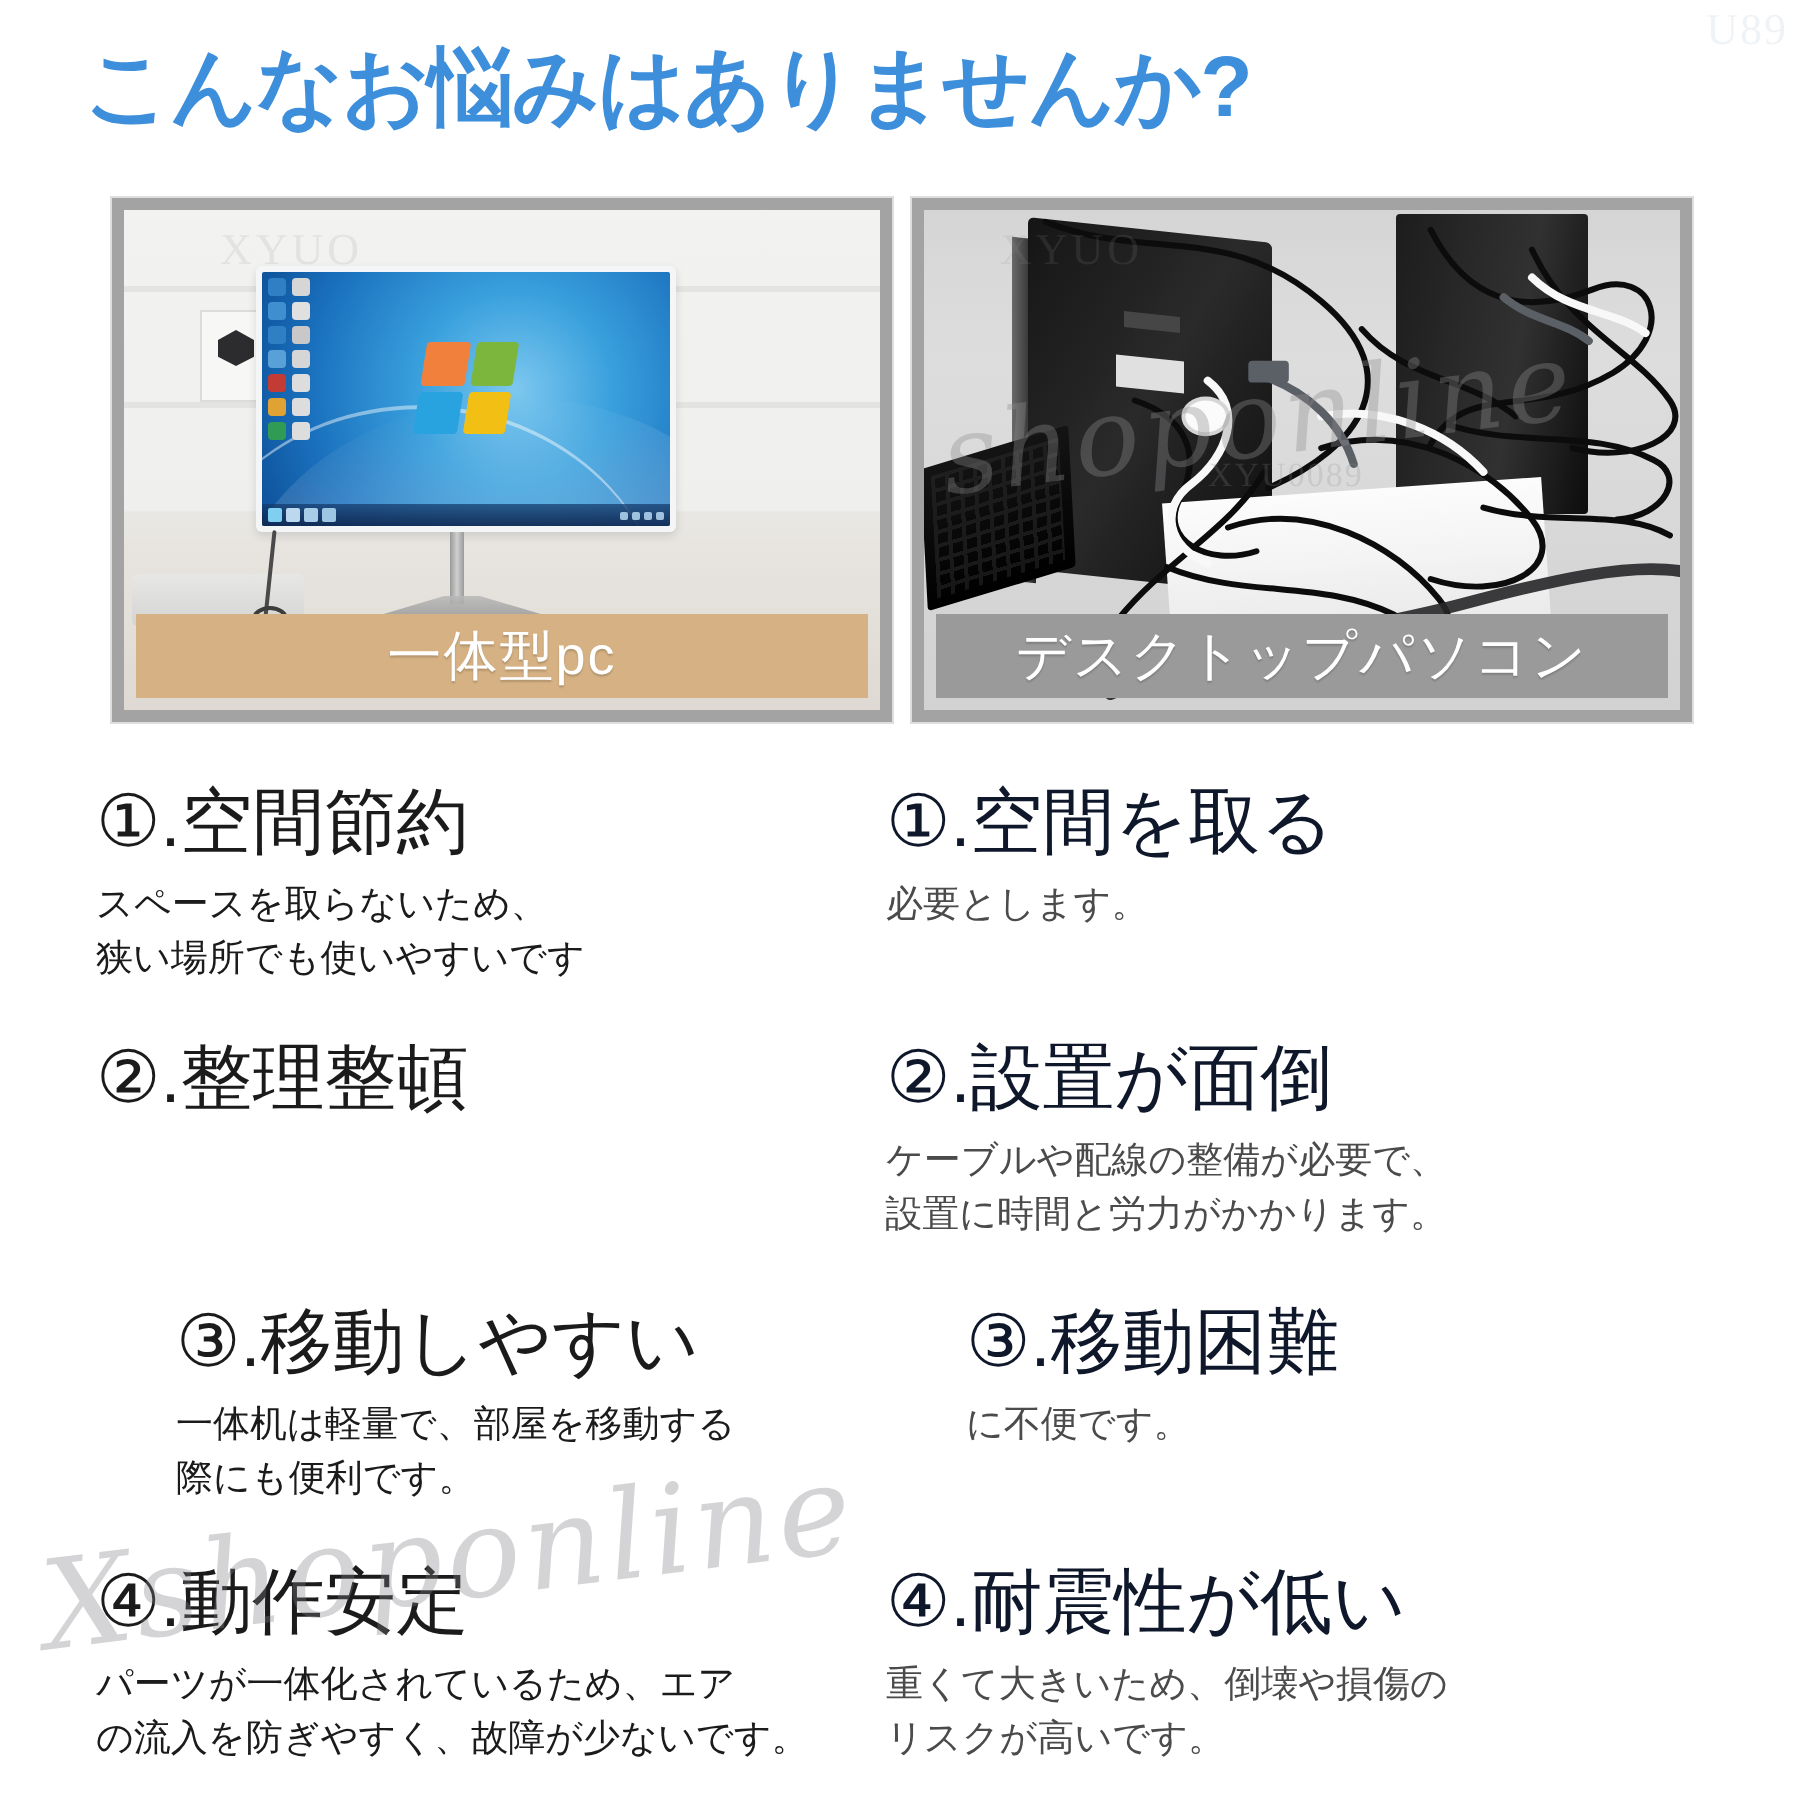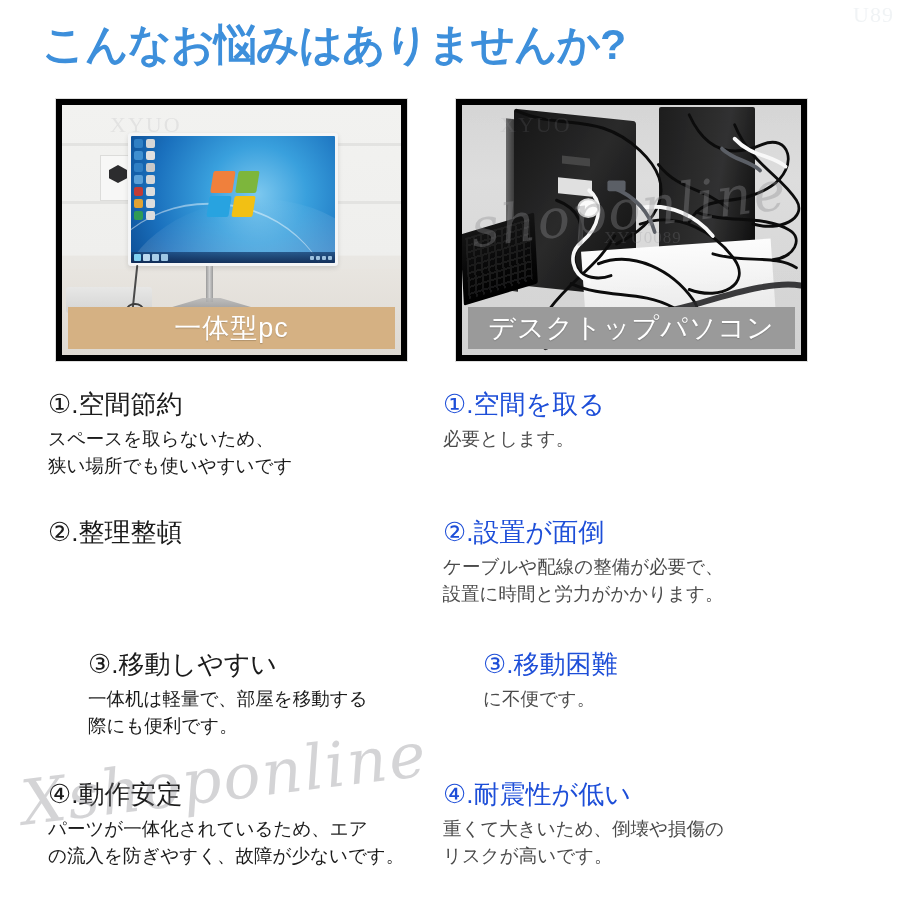--- a/index.html
+++ b/index.html
@@ -48,23 +48,23 @@
     position: absolute;
     top: 98px;
     left: 0;
     width: 900px;
     height: 270px;
     z-index: 4;
   }
   .photo-card {
     position: absolute;
     top: 0;
-    width: 353px;
+    width: 392px;
     height: 264px;
-    background: #000000;
+    background: #a3a3a3;
     border: 1px solid #dedede;
     box-sizing: border-box;
     padding: 6px;
     overflow: hidden;
   }
   .photo-card.left  { left: 55px; }
   .photo-card.right { left: 455px; }
 
   .photo-inner {
     position: relative;
@@ -403,27 +403,27 @@
   .col {
     position: absolute;
     top: 0;
     width: 420px;
   }
   .col.left  { left: 48px;  }
   .col.right { left: 443px; }
 
   .item { margin-bottom: 6px; }
   .item-head {
-    font-size: 26px;
+    font-size: 36px;
     color: #1b1b1b;
     line-height: 1.3;
     white-space: nowrap;
     margin-bottom: 3px;
   }
-  .col.right .item-head { color: #1d4ed8; }
+  .col.right .item-head { color: #0f172a; }
 
   .item-body {
     font-size: 18.5px;
     color: #1b1b1b;
     line-height: 1.46;
     white-space: nowrap;
   }
   .col.right .item-body { color: #4b4b4b; }
   .item-body .ln { display: block; }
 

